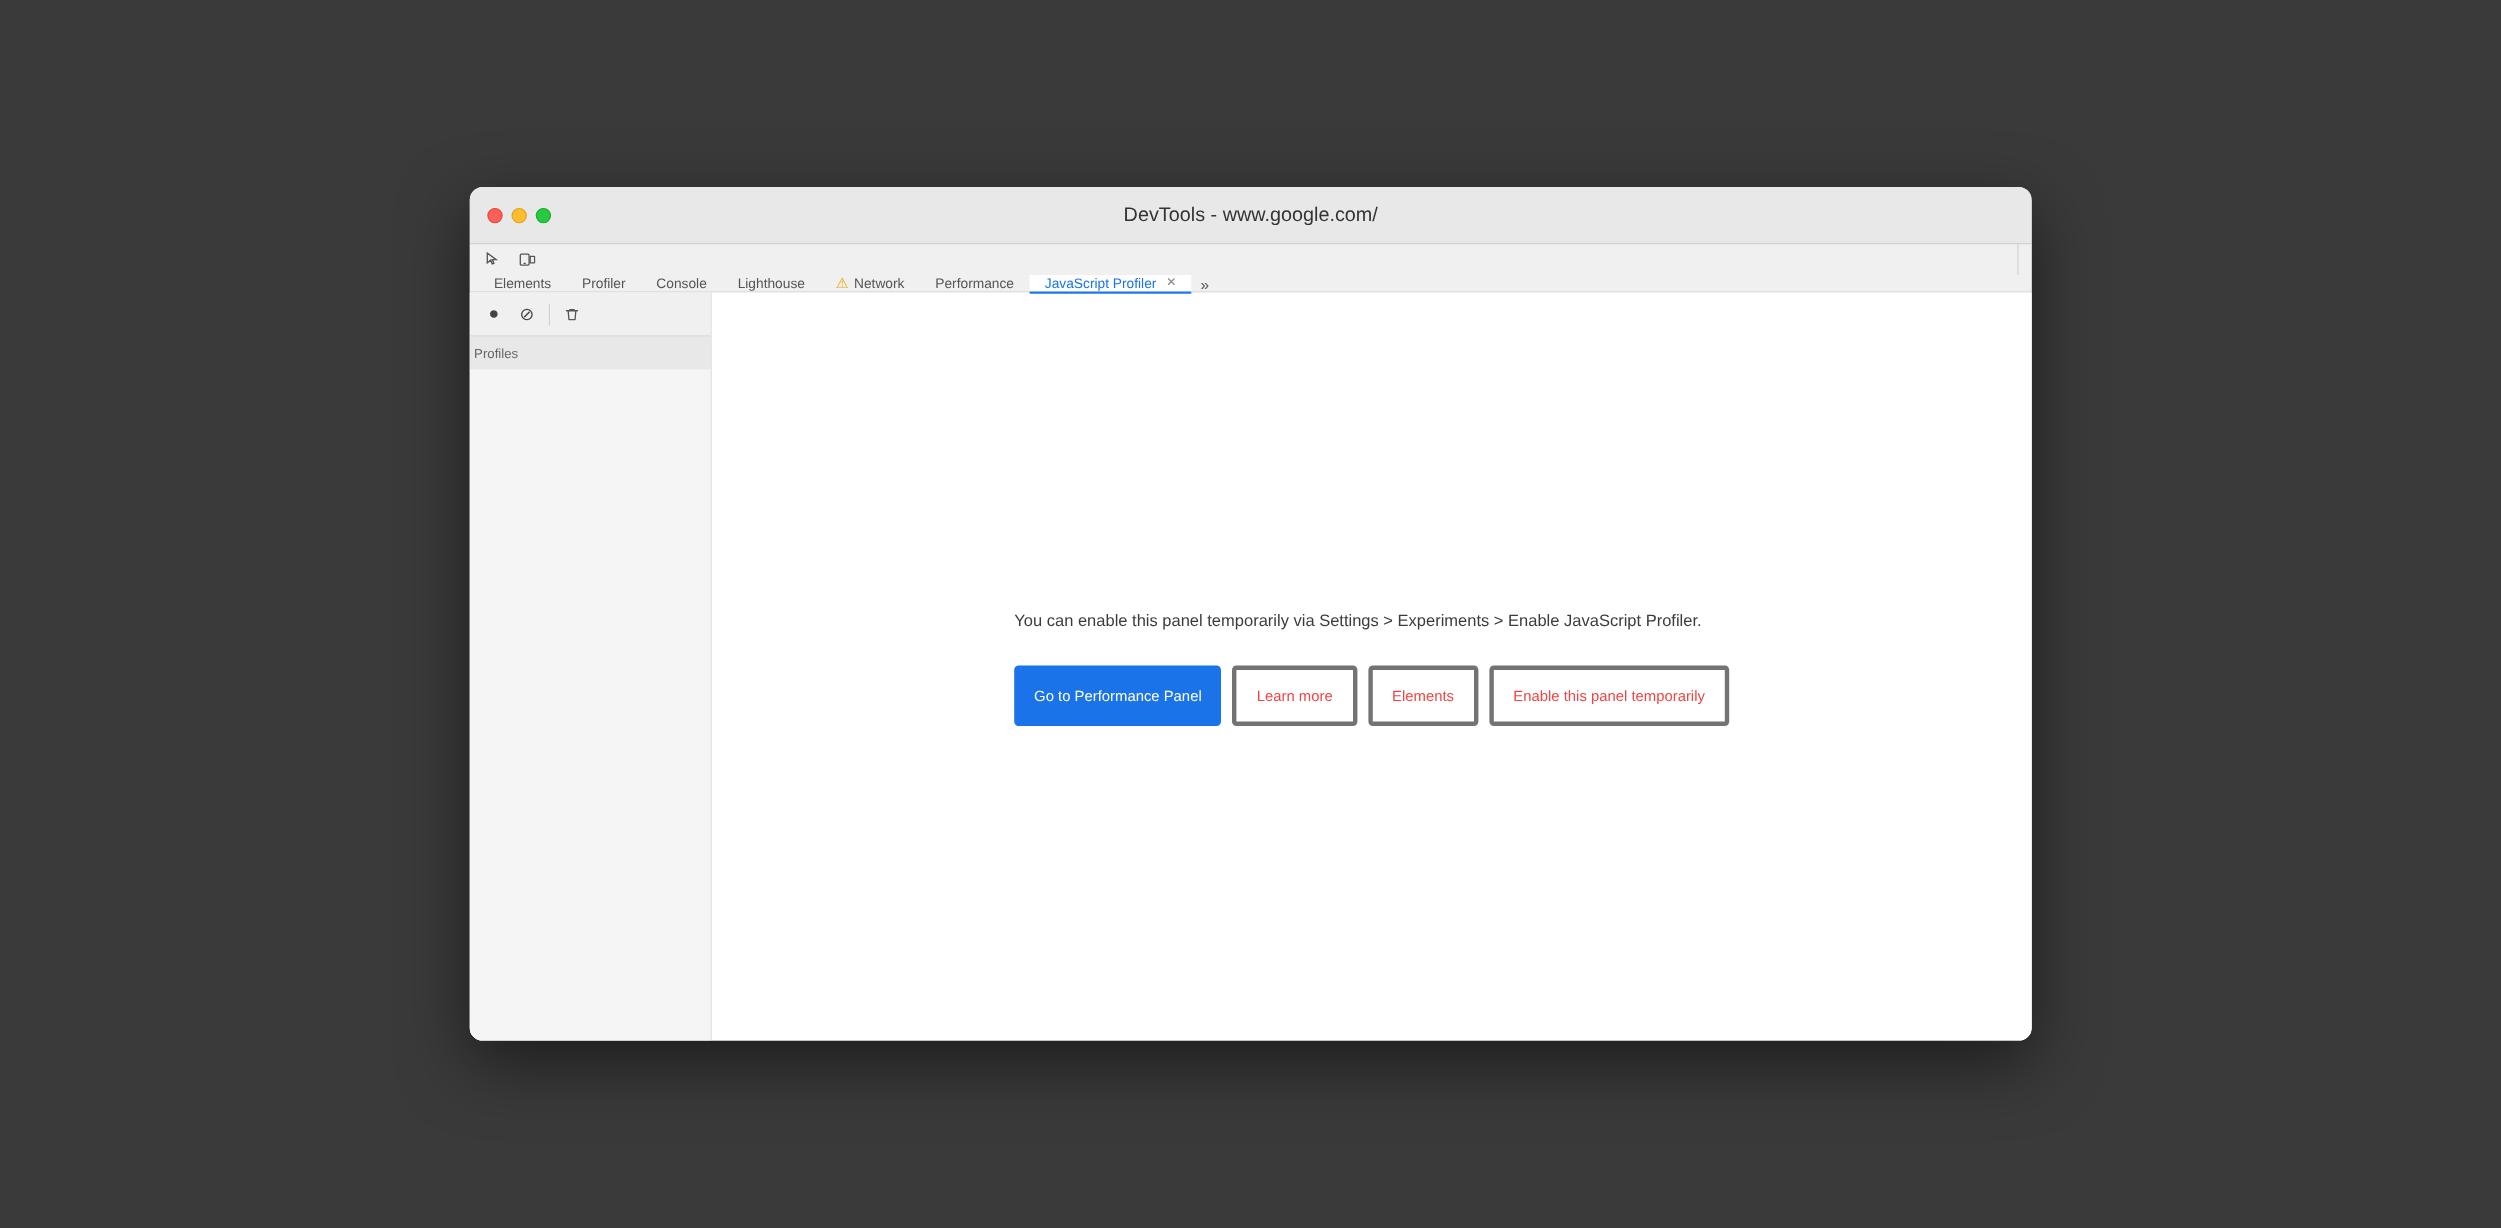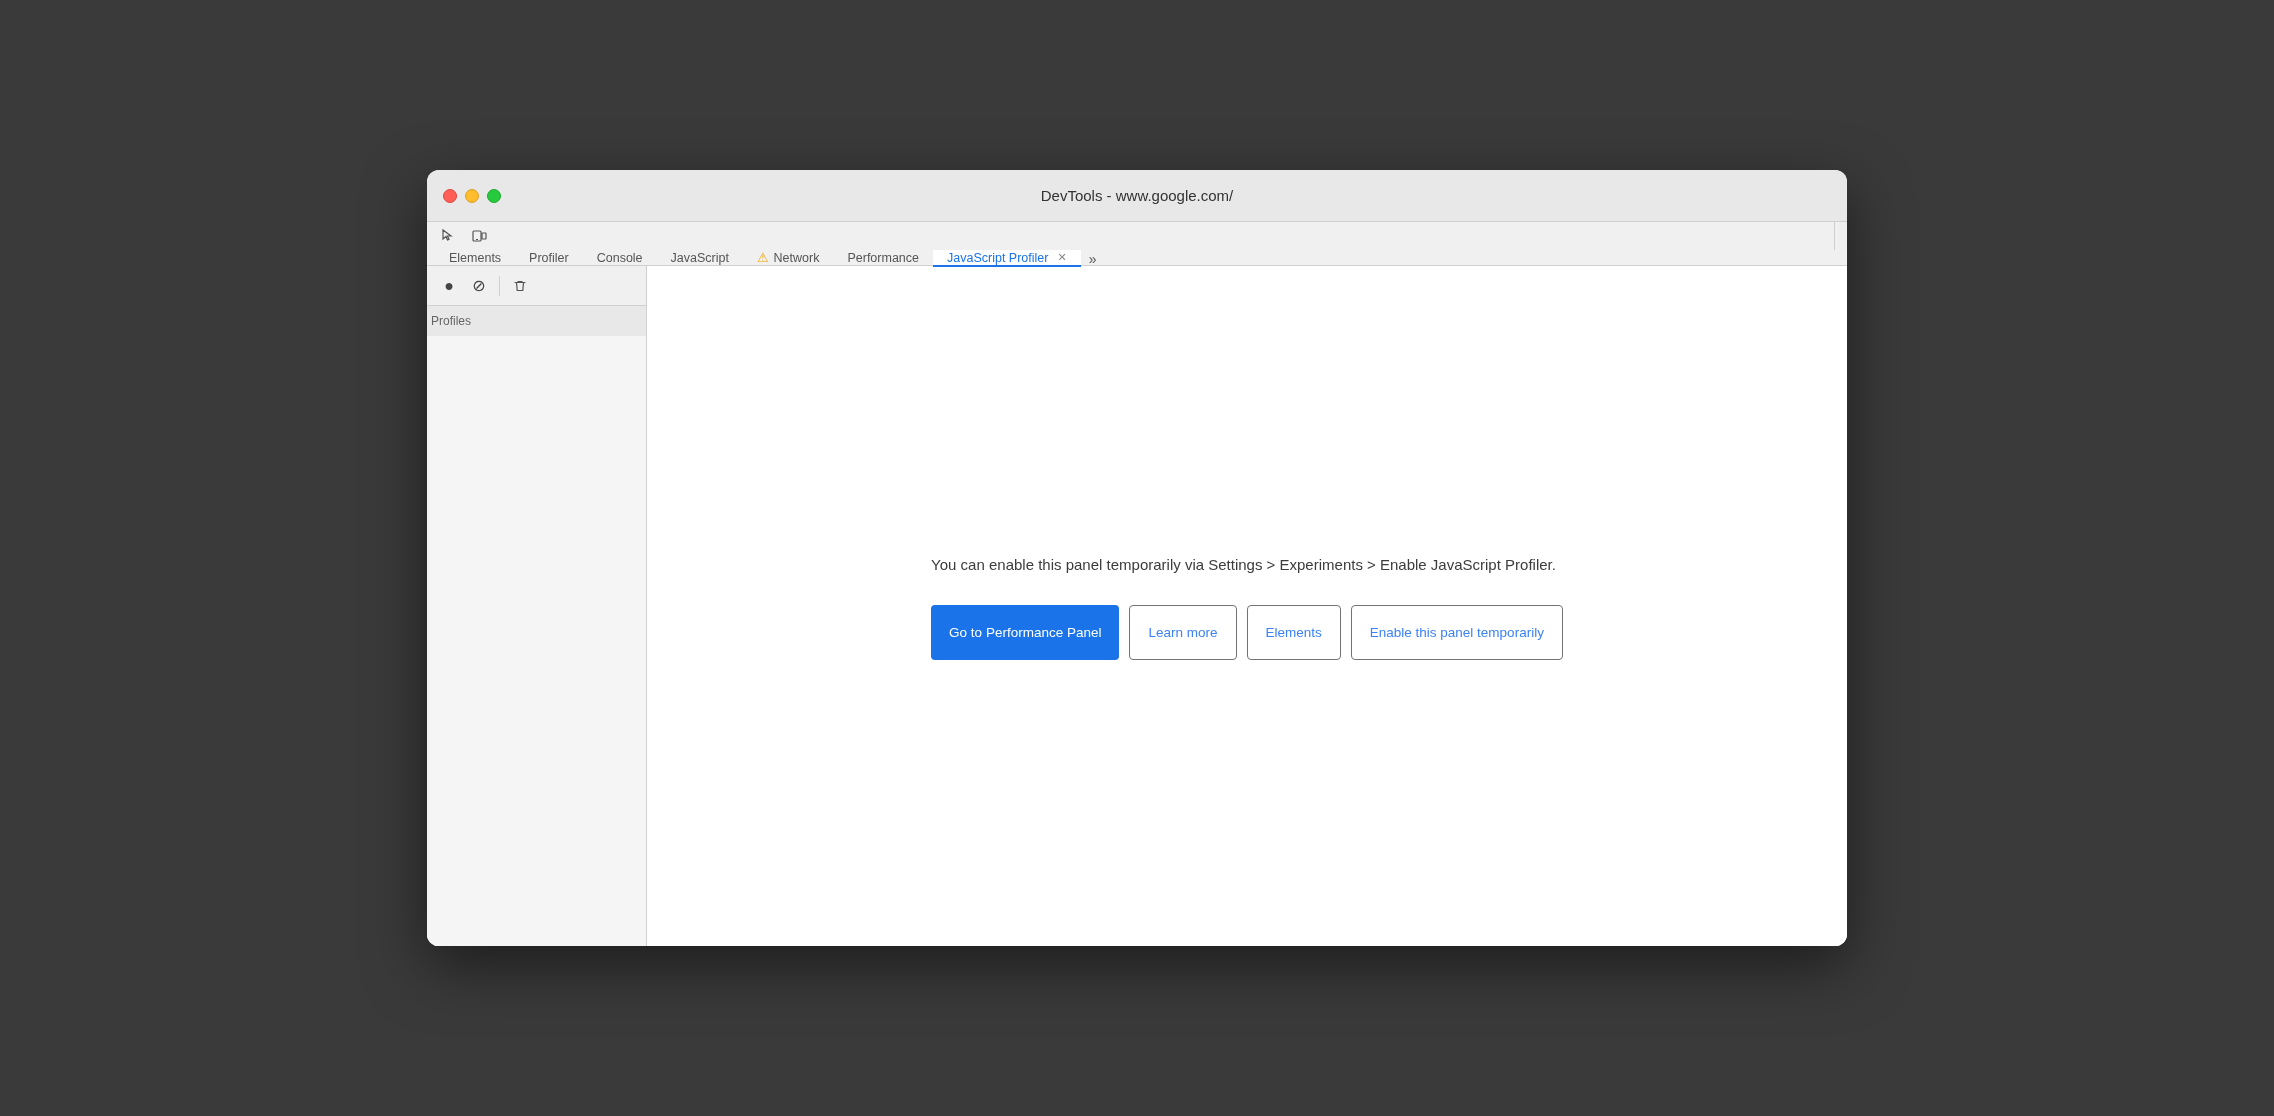--- a/index.html
+++ b/index.html
@@ -45,21 +45,21 @@
       height: 14px;
       border-radius: 50%;
       cursor: pointer;
     }
 
     .traffic-light.red { background: #ff5f56; border: 1px solid #e0443e; }
     .traffic-light.yellow { background: #ffbd2e; border: 1px solid #dea123; }
     .traffic-light.green { background: #27c93f; border: 1px solid #1aab29; }
 
     .title-bar-title {
-      font-size: 15px;
+      font-size: 18px;
       font-weight: 500;
       color: #333;
     }
 
     
     .tab-bar {
       background: #f0f0f0;
       height: 44px;
       display: flex;
       align-items: stretch;
@@ -256,22 +256,22 @@
       padding: 20px 18px;
       font-size: 13.5px;
       font-weight: 500;
       border-radius: 4px;
       cursor: pointer;
       white-space: nowrap;
     }
 
     .btn-secondary {
       background: #fff;
-      color: #3b82f6;
-      border: 1px solid #737373;
+      color: #ef4444;
+      border: 4px solid #737373;
       padding: 8px 18px;
       font-size: 13.5px;
       font-weight: 500;
       border-radius: 4px;
       cursor: pointer;
       white-space: nowrap;
     }
   </style>
 </head>
 <body>
@@ -309,21 +309,21 @@
       <div class="tab">
         <span>Elements</span>
       </div>
       <div class="tab">
         <span>Profiler</span>
       </div>
       <div class="tab">
         <span>Console</span>
       </div>
       <div class="tab">
-        <span>JavaScript</span>
+        <span>Lighthouse</span>
       </div>
       <div class="tab">
         <span class="tab-warning">⚠</span>
         <span>Network</span>
       </div>
       <div class="tab">
         <span>Performance</span>
       </div>
       <div class="tab active">
         <span>JavaScript Profiler</span>

